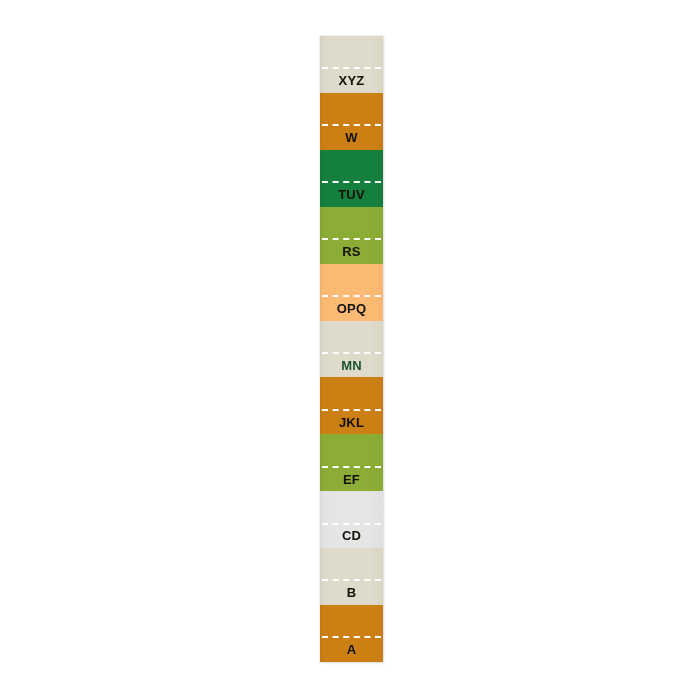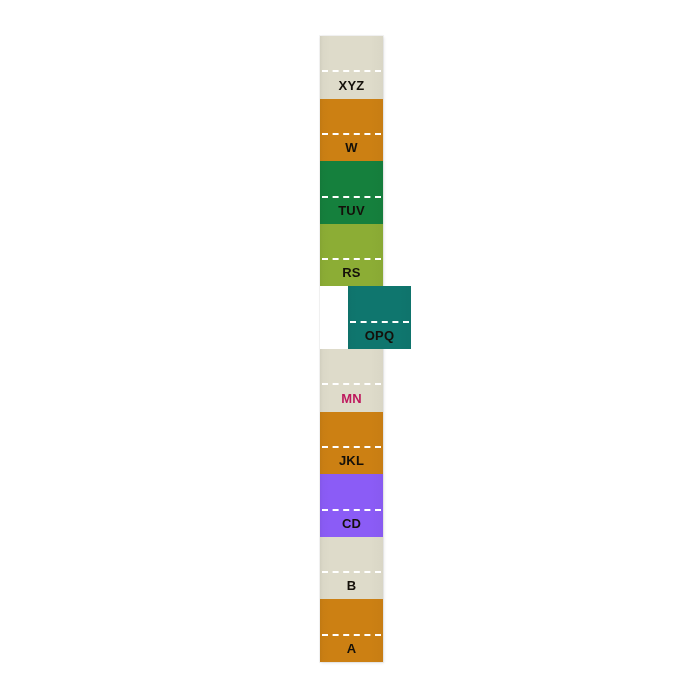--- a/index.html
+++ b/index.html
@@ -109,33 +109,37 @@
         <div class="band-label" style="color: rgb(20, 16, 10);">W</div>
       </div>
       <div class="band" style="background: #15803d;">
         <div class="perf" style="border-top-color: rgb(255, 255, 255);"></div>
         <div class="band-label" style="color: rgb(20, 16, 10);">TUV</div>
       </div>
       <div class="band" style="background: rgb(140, 173, 53); padding-left: 45px;">
         <div class="perf" style="border-top-color: rgb(255, 255, 255);"></div>
         <div class="band-label" style="color: rgb(20, 16, 10);">RS</div>
       </div>
-      <div class="band" style="background: #0f766e; margin-left: 28px;">
+      <div class="band" style="background: #fdba74;">
         <div class="perf" style="border-top-color: rgb(255, 255, 255);"></div>
         <div class="band-label" style="color: rgb(20, 16, 10);">OPQ</div>
       </div>
       <div class="band" style="background: rgb(222, 219, 202);">
         <div class="perf" style="border-top-color: rgb(255, 255, 255);"></div>
-        <div class="band-label" style="color: #be185d;">MN</div>
+        <div class="band-label" style="color: #14532d;">MN</div>
       </div>
       <div class="band" style="background: rgb(204, 128, 19);">
         <div class="perf" style="border-top-color: rgb(255, 255, 255);"></div>
         <div class="band-label" style="color: rgb(20, 16, 10);">JKL</div>
       </div>
-      <div class="band" style="background: #8b5cf6;">
+      <div class="band" style="background: rgb(140, 173, 53);">
+        <div class="perf" style="border-top-color: rgb(255, 255, 255);"></div>
+        <div class="band-label" style="color: rgb(20, 16, 10);">EF</div>
+      </div>
+      <div class="band" style="background: #e5e5e5;">
         <div class="perf" style="border-top-color: rgb(255, 255, 255);"></div>
         <div class="band-label" style="color: rgb(20, 16, 10);">CD</div>
       </div>
       <div class="band" style="background: rgb(222, 219, 202);">
         <div class="perf" style="border-top-color: rgb(255, 255, 255);"></div>
         <div class="band-label" style="color: rgb(20, 16, 10);">B</div>
       </div>
       <div class="band" style="background: rgb(204, 128, 19);">
         <div class="perf" style="border-top-color: rgb(255, 255, 255);"></div>
         <div class="band-label" style="color: rgb(20, 16, 10);">A</div>

